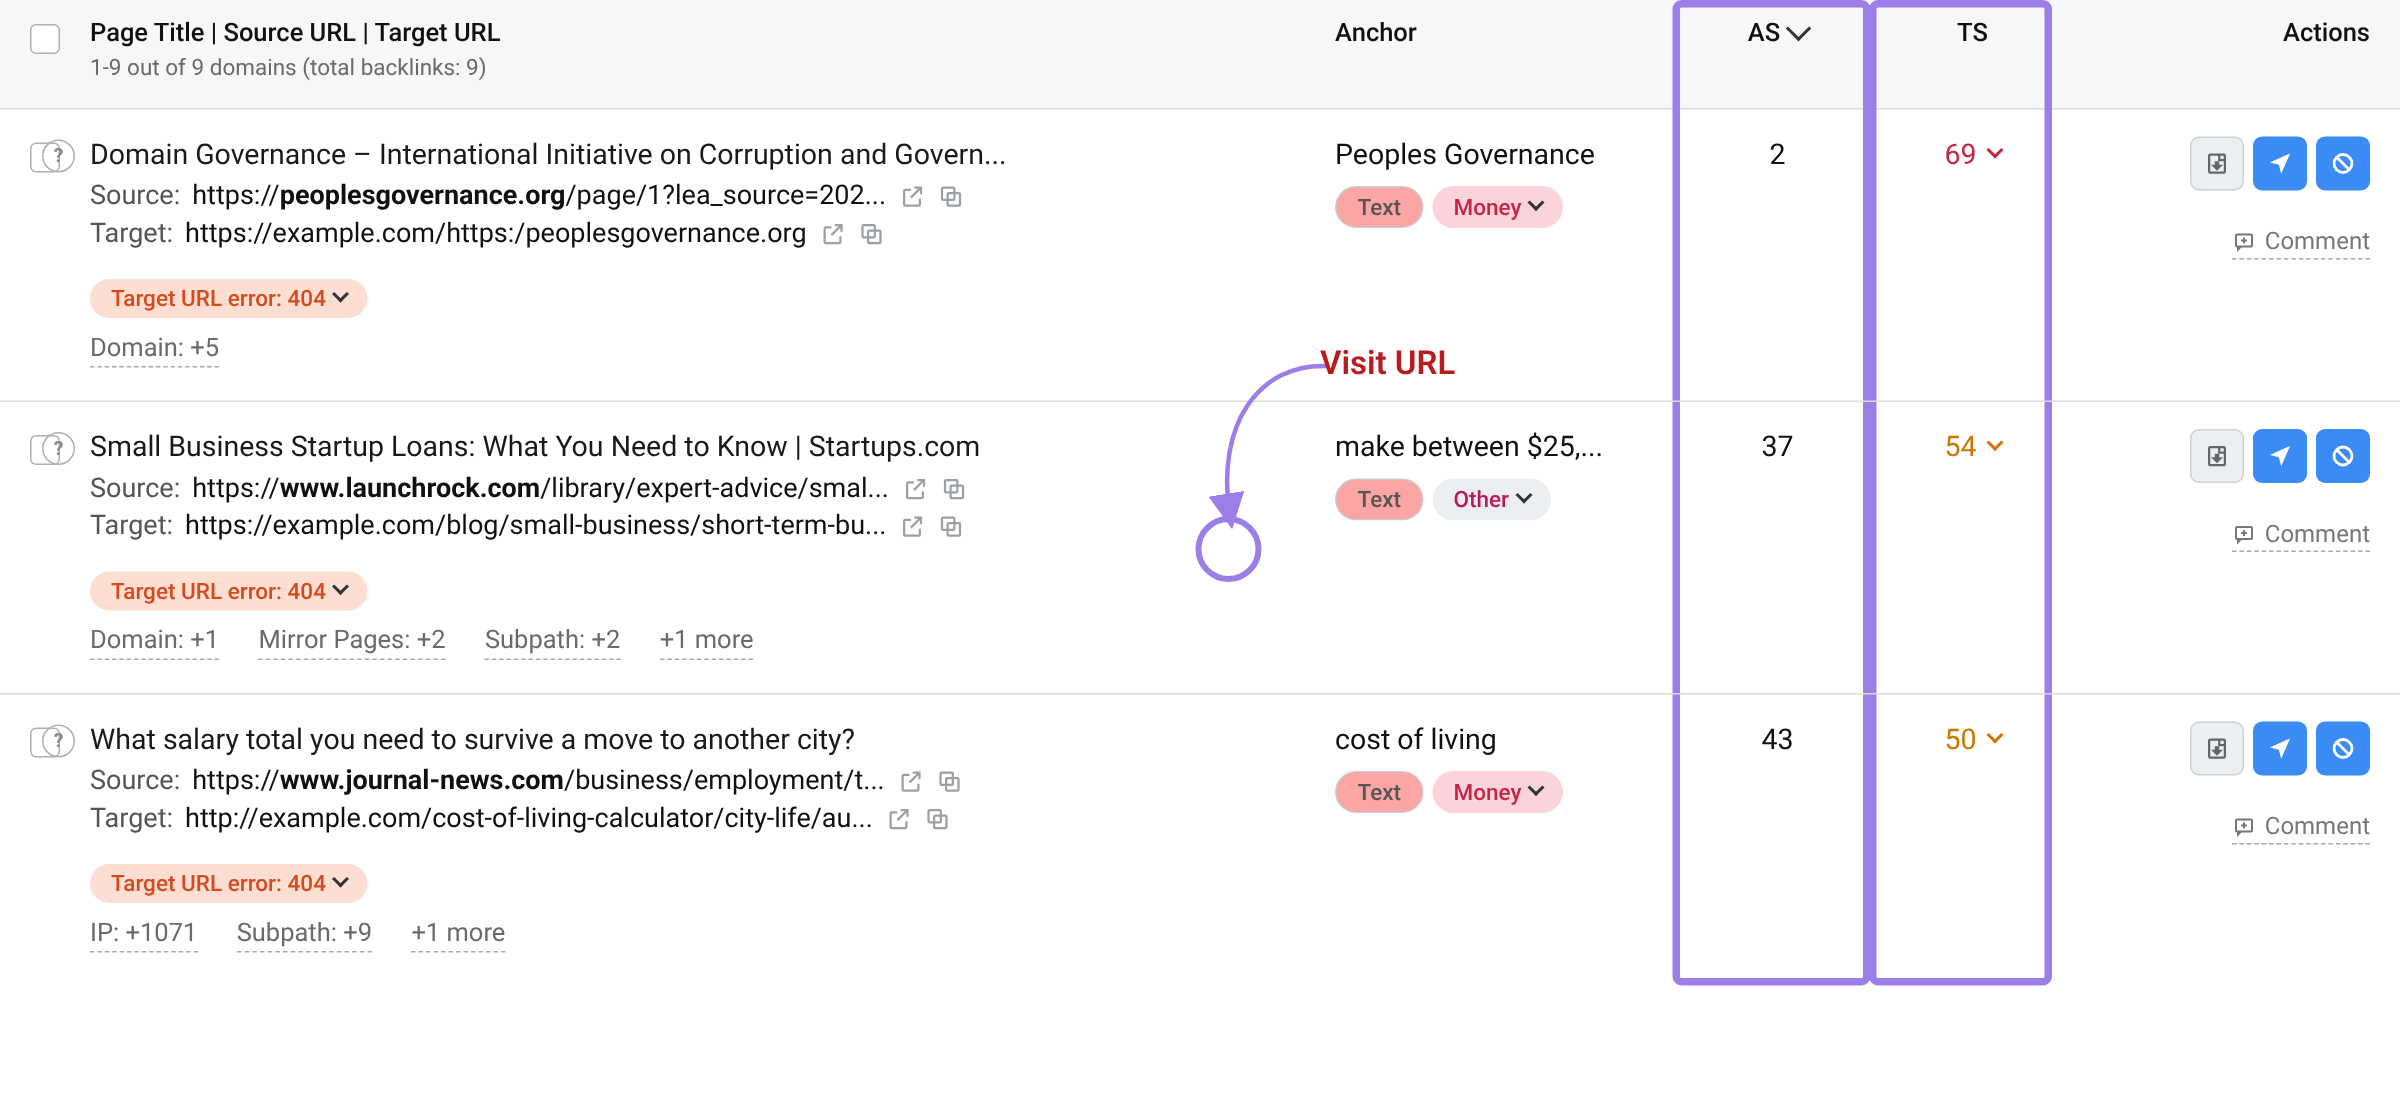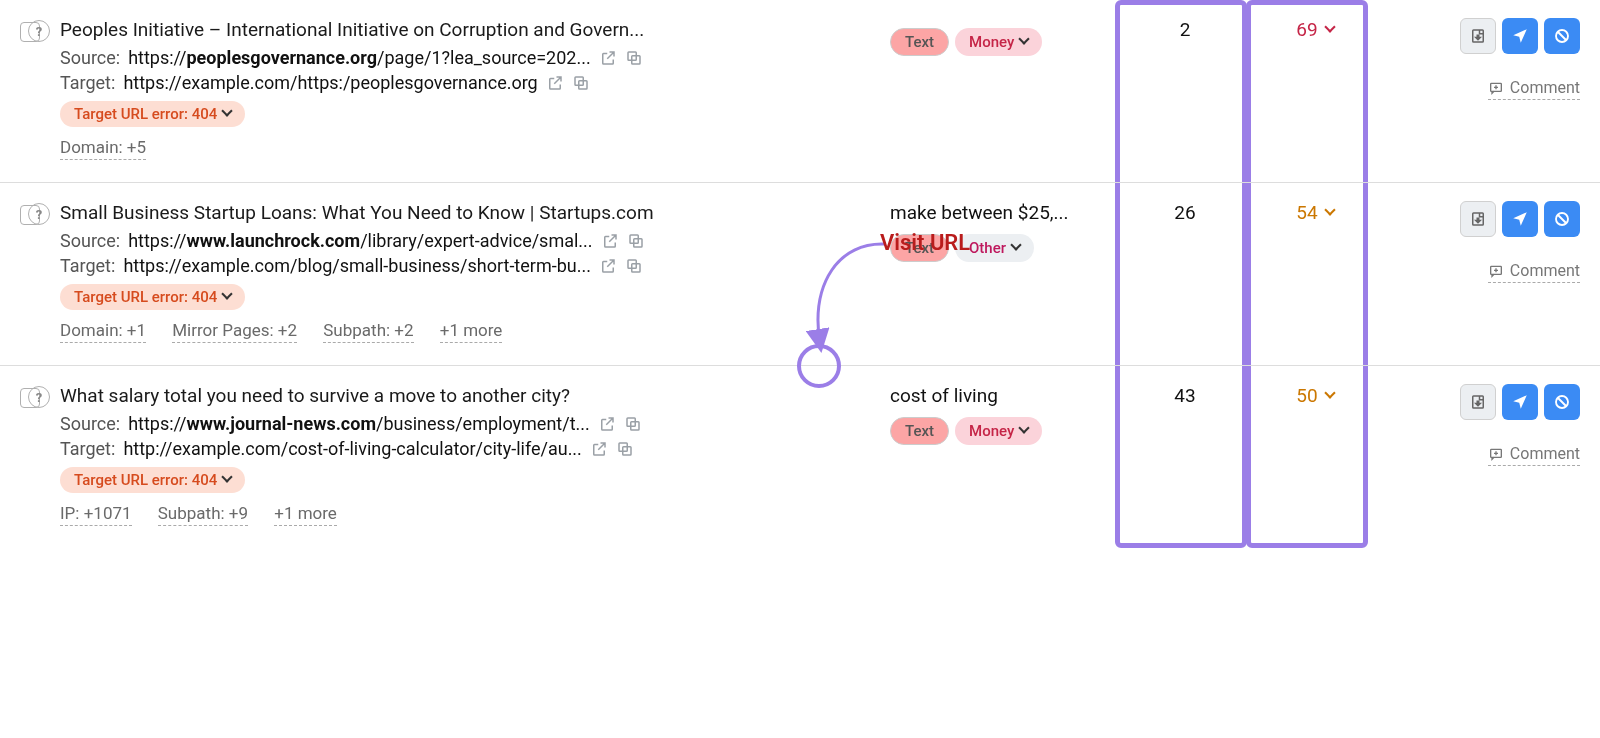--- a/index.html
+++ b/index.html
@@ -63,21 +63,21 @@
     display: flex; align-items: center; gap: 8px;
     white-space: nowrap;
   }
   .url-label { color: #555; }
   .url-text { color: #111; }
   .url-text b { font-weight: 700; }
   .ext-icon { color: #9aa0a6; cursor: pointer; display: inline-flex; align-items: center; }
   .ext-icon svg { width: 18px; height: 18px; }
   .copy-icon { color: #9aa0a6; cursor: pointer; display: inline-flex; align-items: center; }
   .copy-icon svg { width: 18px; height: 18px; }
-  .tags { margin-top: 8px; }
+  .tags { margin-top: 20px; }
   .pill {
     display: inline-flex; align-items: center; gap: 6px;
     padding: 4px 14px; border-radius: 16px;
     font-size: 15px; font-weight: 500;
   }
   .pill.error { background: #fdded3; color: #d64b1e; }
   .pill.text  { background: #fca5a5; color: #555; border: 1px solid #ccc; }
   .pill.money { background: #fbd3da; color: #c52547; }
   .pill.other { background: #eceff2; color: #be185d; }
   .meta-line { margin-top: 10px; color: #6a6a6a; font-size: 17px; }
@@ -122,28 +122,46 @@
   }
 </style>
 </head>
 <body>
 
 <div class="table" style="position:relative">
 
   <div class="highlight-border" style="left:1115px; width:132px; top:0; height:100%; border-radius:6px;"></div>
   <div class="highlight-border" style="left:1246px; width:122px; top:0; height:100%; border-radius:6px;"></div>
 
+  <div class="header-row">
+    <div class="checkbox-cell">
+      <div class="chk"></div>
+    </div>
+    <div class="title-cell">
+      <div class="header-main">Page Title | Source URL | Target URL</div>
+      <div class="header-sub">1-9 out of 9 domains (total backlinks: 9)</div>
+    </div>
+    <div class="col-anchor">Anchor</div>
+    <div class="col-as">
+      <span>AS</span>
+      <span class="caret-down"></span>
+    </div>
+    <div class="col-ts">
+      <span>TS</span>
+    </div>
+    <div class="col-actions">Actions</div>
+  </div>
 
   <div class="data-row">
     <div class="checkbox-cell">
         <div class="chk"></div>
       </div>
     <div class="title-cell">
       <div class="info-icon">?</div>
-      <div class="page-title-link">Peoples Initiative – International Initiative on Corruption and Govern...</div>
+      <div class="page-title-link">Domain Governance – International Initiative on Corruption and Govern...</div>
       <div class="url-line">
         <span class="url-label">Source:</span>
         <span class="url-text"><span>https://</span><b>peoplesgovernance.org</b><span>/page/1?lea_source=202...</span></span>
         <span class="ext-icon">
             <svg viewBox="0 0 24 24" fill="none" stroke="currentColor" stroke-width="2">
               <path d="M14 4h6v6M20 4l-9 9M19 14v5a1 1 0 0 1-1 1H6a1 1 0 0 1-1-1V7a1 1 0 0 1 1-1h5"></path>
             </svg>
           </span>
         <span class="copy-icon">
             <svg viewBox="0 0 24 24" fill="none" stroke="currentColor" stroke-width="2">
@@ -171,20 +189,21 @@
         <span class="pill error">
             <span>Target URL error: 404</span>
             <span class="caret-down small"></span>
           </span>
       </div>
       <div class="meta-line">
         <span class="meta-item">Domain: +5</span>
       </div>
     </div>
     <div class="anchor-cell">
+      <div>Peoples Governance</div>
       <div class="anchor-tags">
         <span class="pill text">Text</span>
         <span class="pill money">
             <span>Money</span>
             <span class="caret-down small"></span>
           </span>
       </div>
     </div>
     <div class="as-cell">2</div>
     <div class="ts-cell">
@@ -276,21 +295,21 @@
     <div class="anchor-cell">
       <div>make between $25,...</div>
       <div class="anchor-tags">
         <span class="pill text">Text</span>
         <span class="pill other">
             <span>Other</span>
             <span class="caret-down small"></span>
           </span>
       </div>
     </div>
-    <div class="as-cell">26</div>
+    <div class="as-cell">37</div>
     <div class="ts-cell">
       <span class="ts-orange">54</span>
       <span class="caret-ts ts-orange"></span>
     </div>
     <div class="actions-cell">
       <div class="action-buttons">
         <div class="abtn export">
             <svg viewBox="0 0 24 24" fill="none" stroke="currentColor" stroke-width="2">
               <rect x="5" y="4" width="14" height="16" rx="1"></rect>
               <path d="M14 4v5h5"></path>

